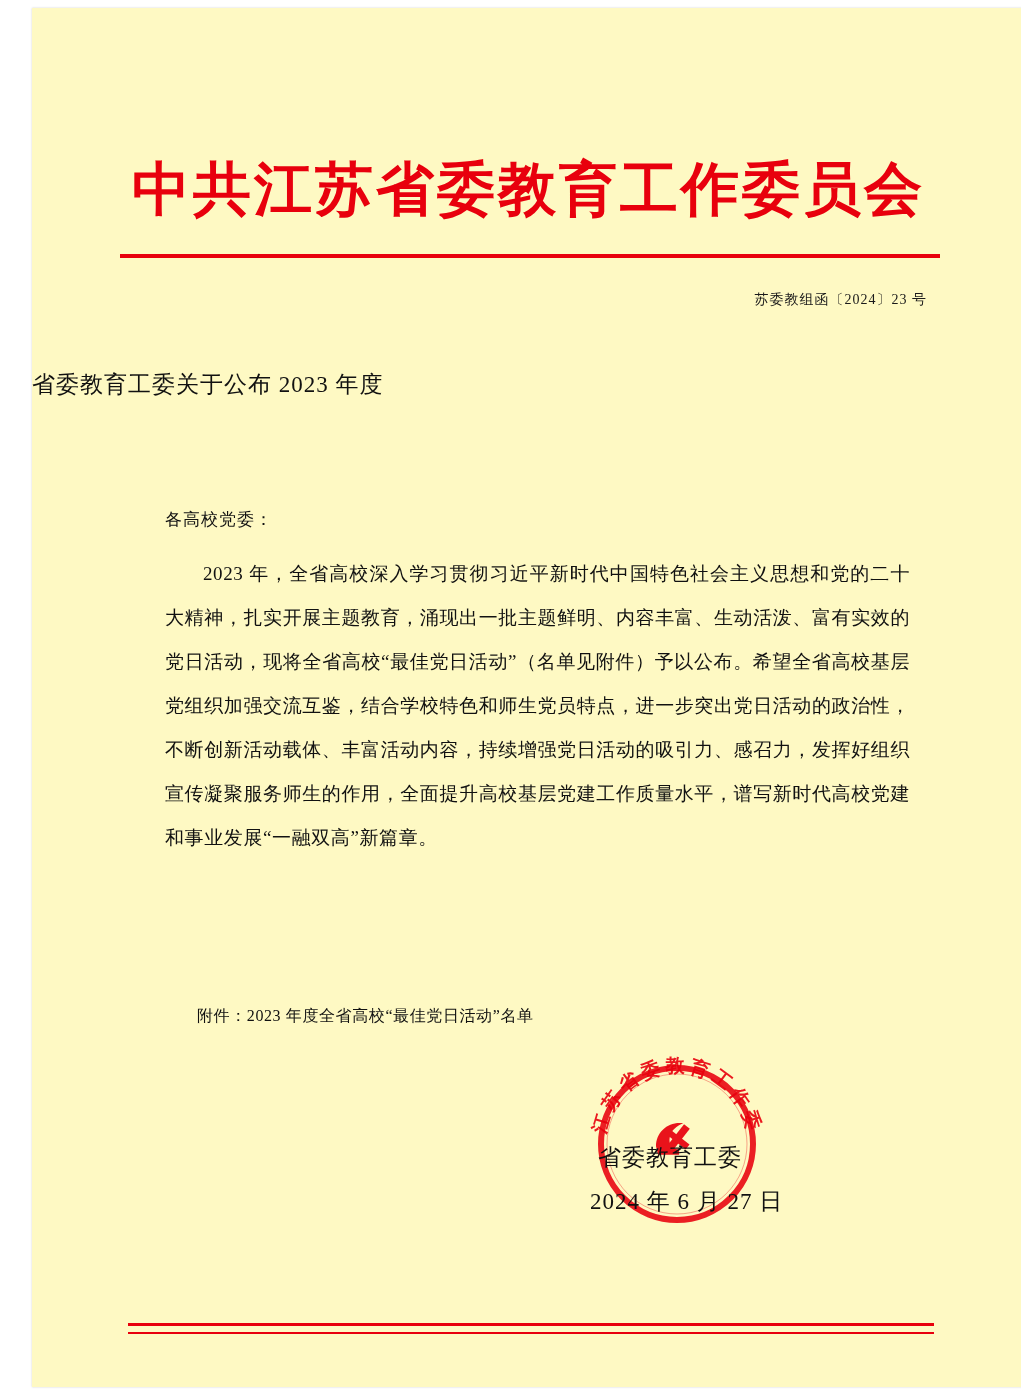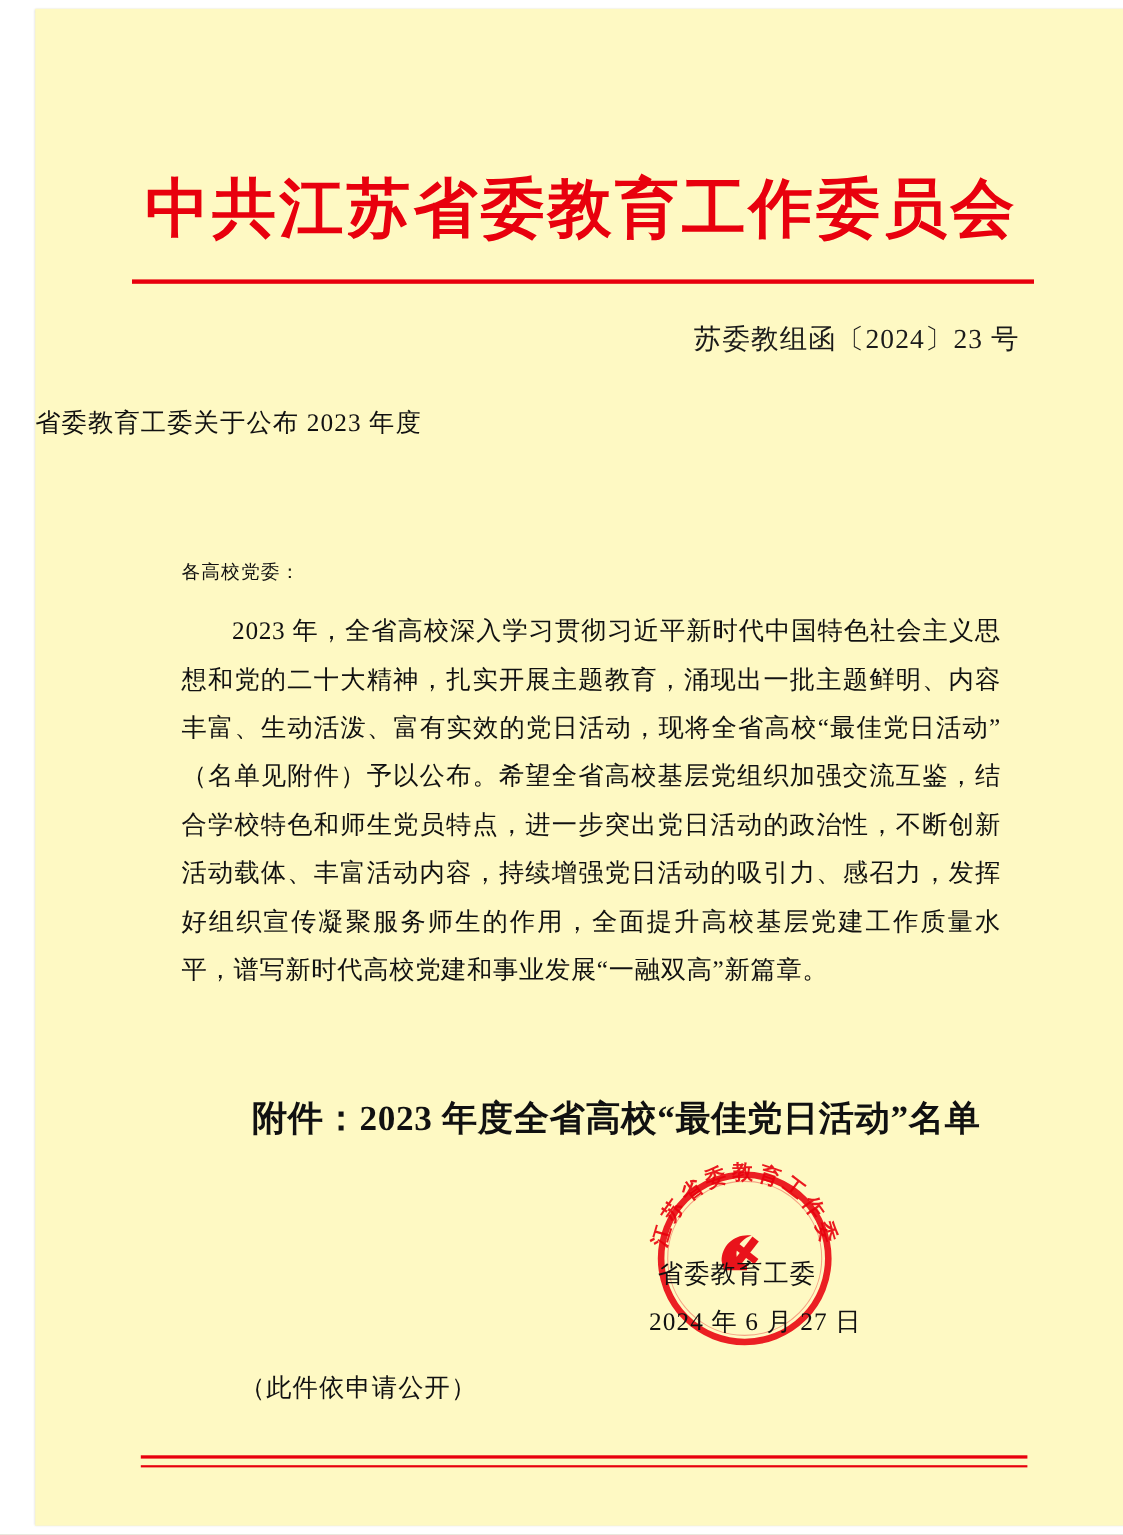--- a/index.html
+++ b/index.html
@@ -53,21 +53,21 @@
     top: 246px;
     width: 820px;
     height: 4px;
     background: #e8000d;
   }
   
   .doc-number {
     position: absolute;
     right: 98px;
     top: 283px;
-    font-size: 25px;
+    font-size: 14px;
     color: #1a1a1a;
     letter-spacing: 1px;
     text-align: center;
   }
   
   .doc-title {
     position: absolute;
     left: 0;
     top: 358px;
     width: 993px;
@@ -86,38 +86,37 @@
     top: 500px;
     font-size: 17px;
     color: #111;
     letter-spacing: 1px;
   }
   .body-text {
     position: absolute;
     left: 133px;
     top: 544px;
     width: 745px;
-    font-size: 23px;
+    font-size: 19px;
     line-height: 44px;
     color: #111;
     text-align: justify;
     text-indent: 2em;
     letter-spacing: 0.6px;
   }
   .attachment {
     position: absolute;
     left: 133px;
     top: 988px;
     width: 745px;
-    font-size: 32px;
+    font-size: 16px;
     line-height: 40px;
     color: #111;
     text-indent: 2em;
     letter-spacing: 0.6px;
-    font-weight: bold;
   }
   
   .signature {
     position: absolute;
     left: 540px;
     top: 1128px;
     width: 300px;
     font-size: 23px;
     line-height: 44px;
     color: #111;
@@ -207,19 +206,18 @@
 
         <circle cx="100" cy="100" r="70" fill="none" stroke="#e8000d" stroke-width="1" opacity="0.35"></circle>
       </svg>
     </div>
 
     <div class="signature">
       <div class="signer">省委教育工委</div>
       <div class="date">2024 年 6 月 27 日</div>
     </div>
 
-    <div class="footnote">（此件依申请公开）</div>
 
     <div class="rule-bottom-1"></div>
     <div class="rule-bottom-2"></div>
 
   </div>
 </div>
 
 </body></html>

